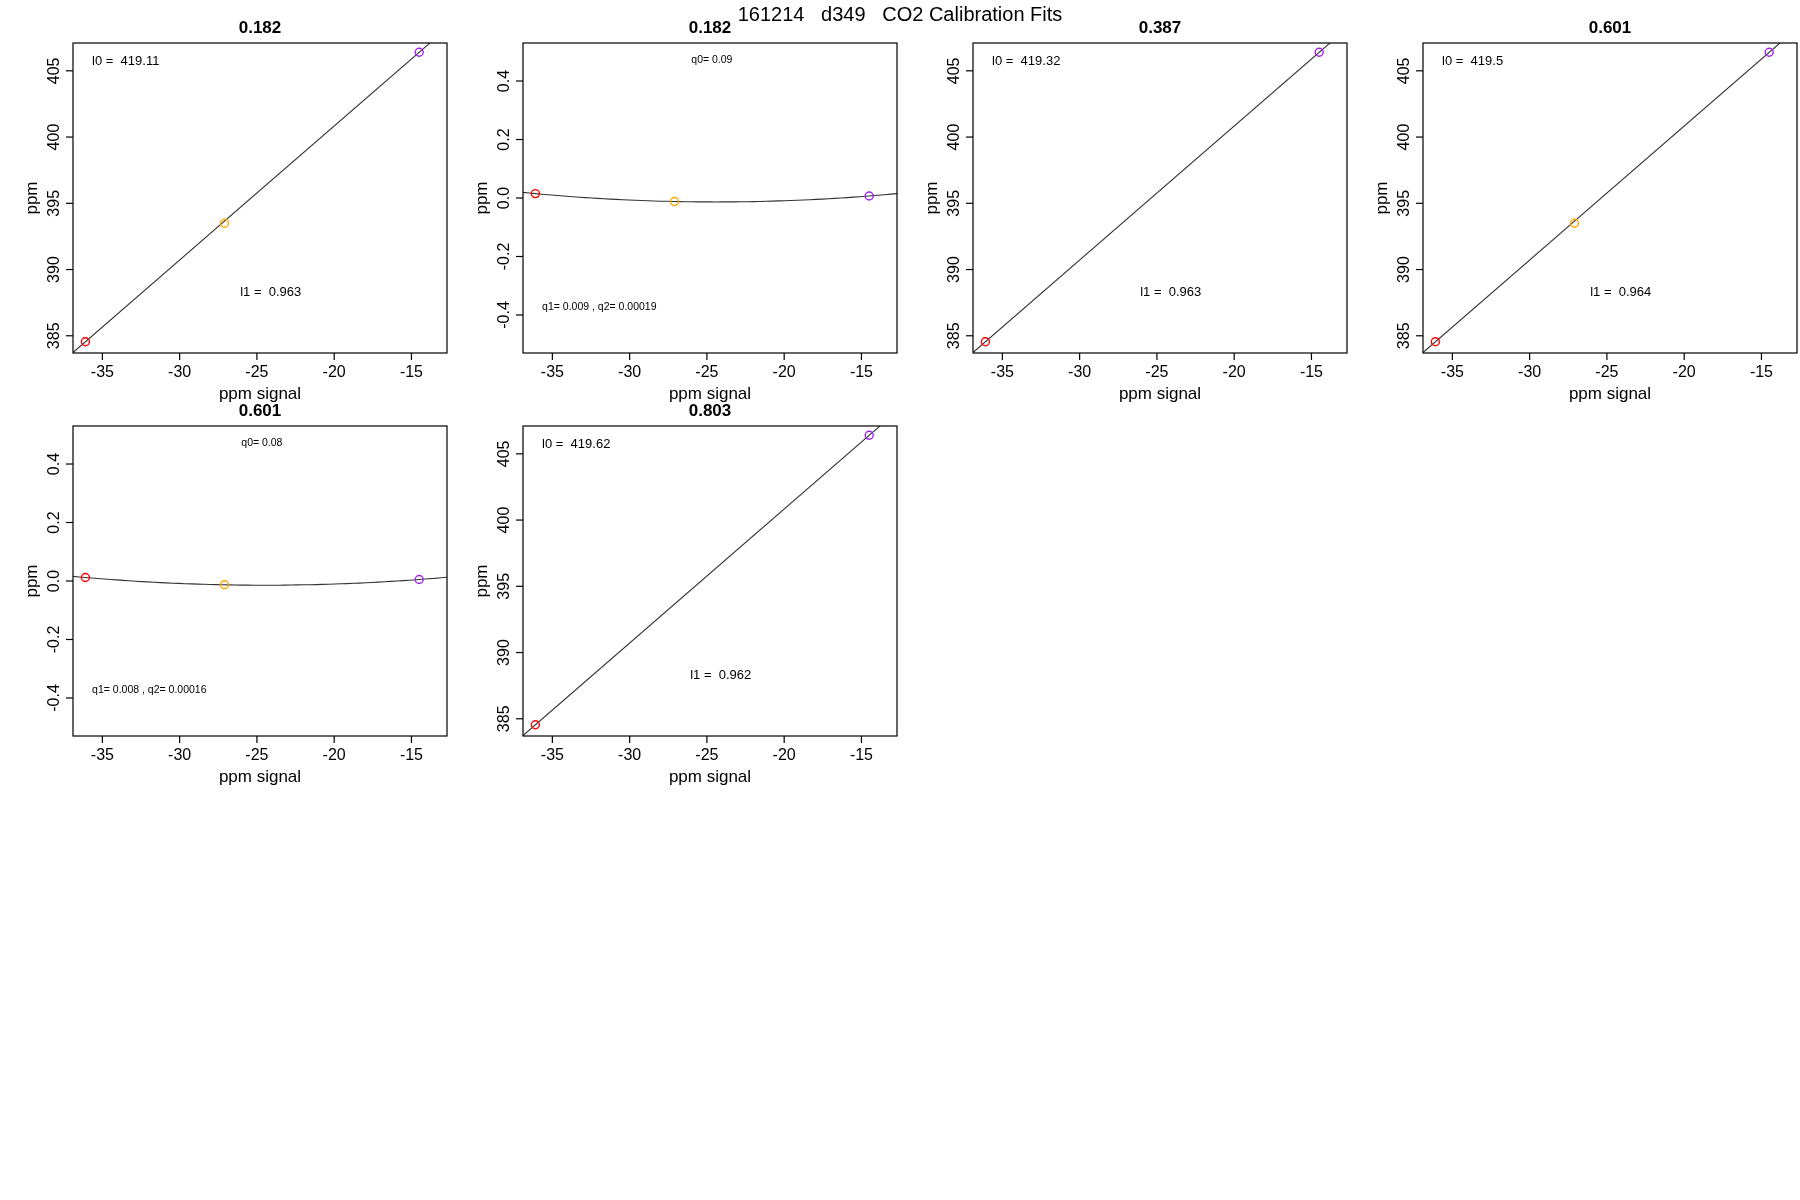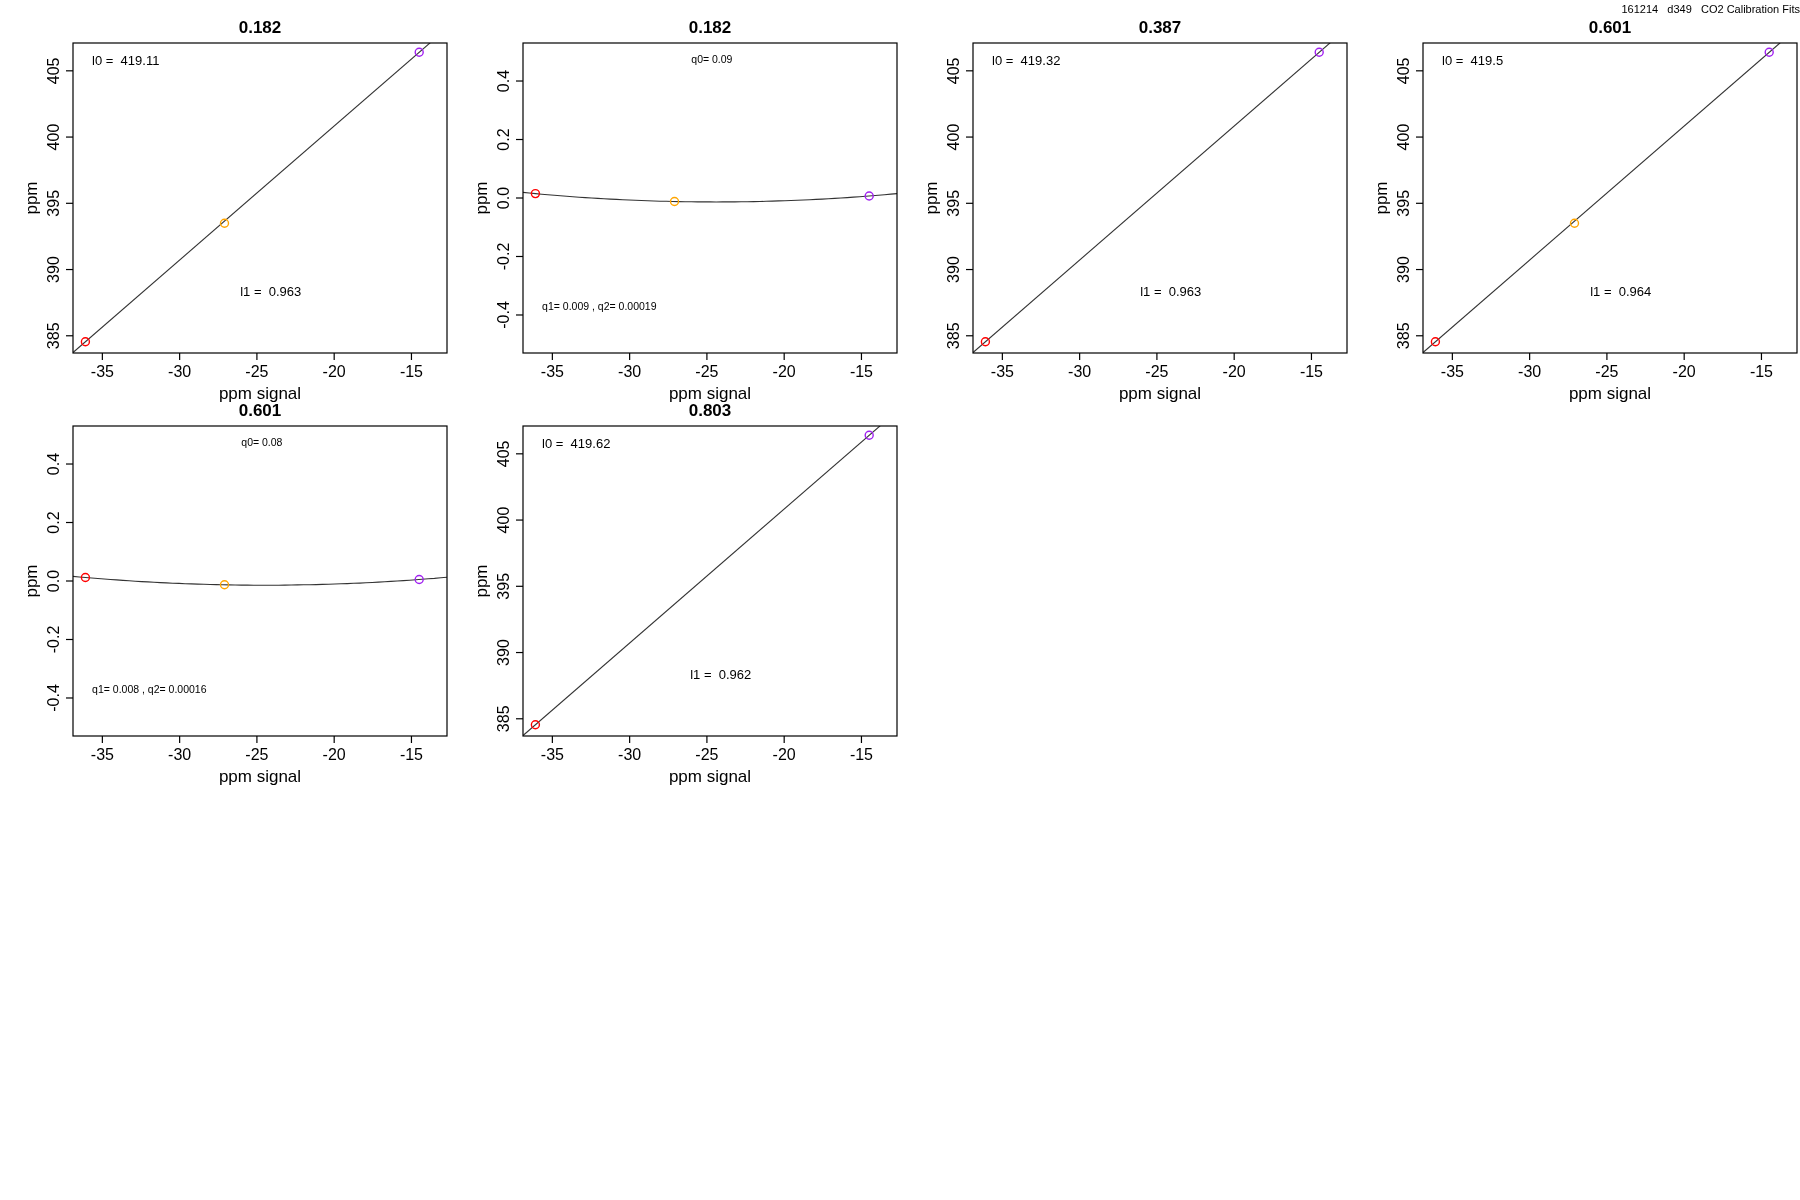--- a/index.html
+++ b/index.html
@@ -2,21 +2,21 @@
 <html><head>
 <meta charset="utf-8">
 <style>
   html, body { margin:0; padding:0; background:#ffffff; }
   body {
     width:1800px; height:1200px; position:relative; overflow:hidden;
     font-family:"Liberation Sans", sans-serif;
   }
   #main-title {
     position:absolute; left:0; top:3px; width:1800px;
-    text-align:right; font-size:11px; color:#000; white-space:pre;
+    text-align:center; font-size:20px; color:#000; white-space:pre;
   }
   #figure-svg { position:absolute; left:0; top:0; }
   #figure-svg text { white-space: pre; fill:#000; }
 </style>
 </head>
 <body>
 
 <div id="main-title">161214   d349   CO2 Calibration Fits</div>
 
 <svg id="figure-svg" width="1800" height="1200" viewBox="0 0 1800 1200" xmlns="http://www.w3.org/2000/svg">

